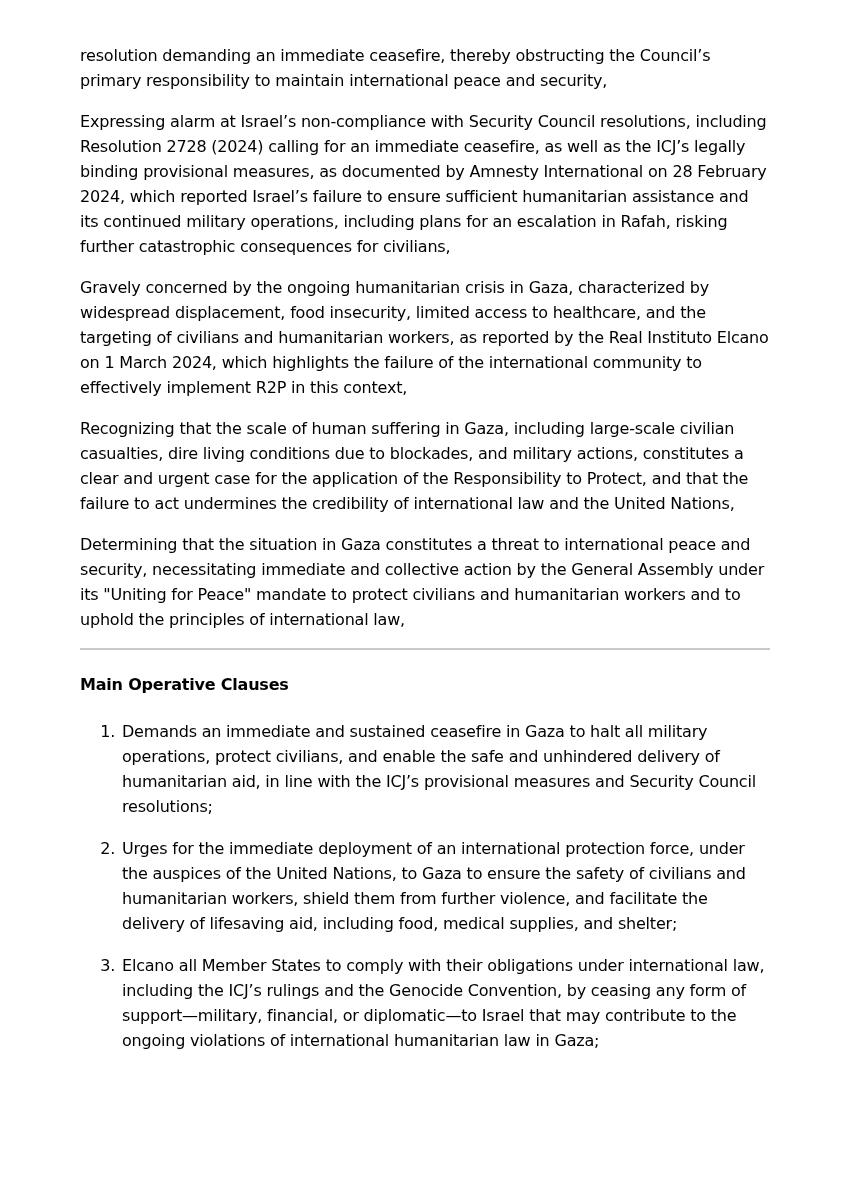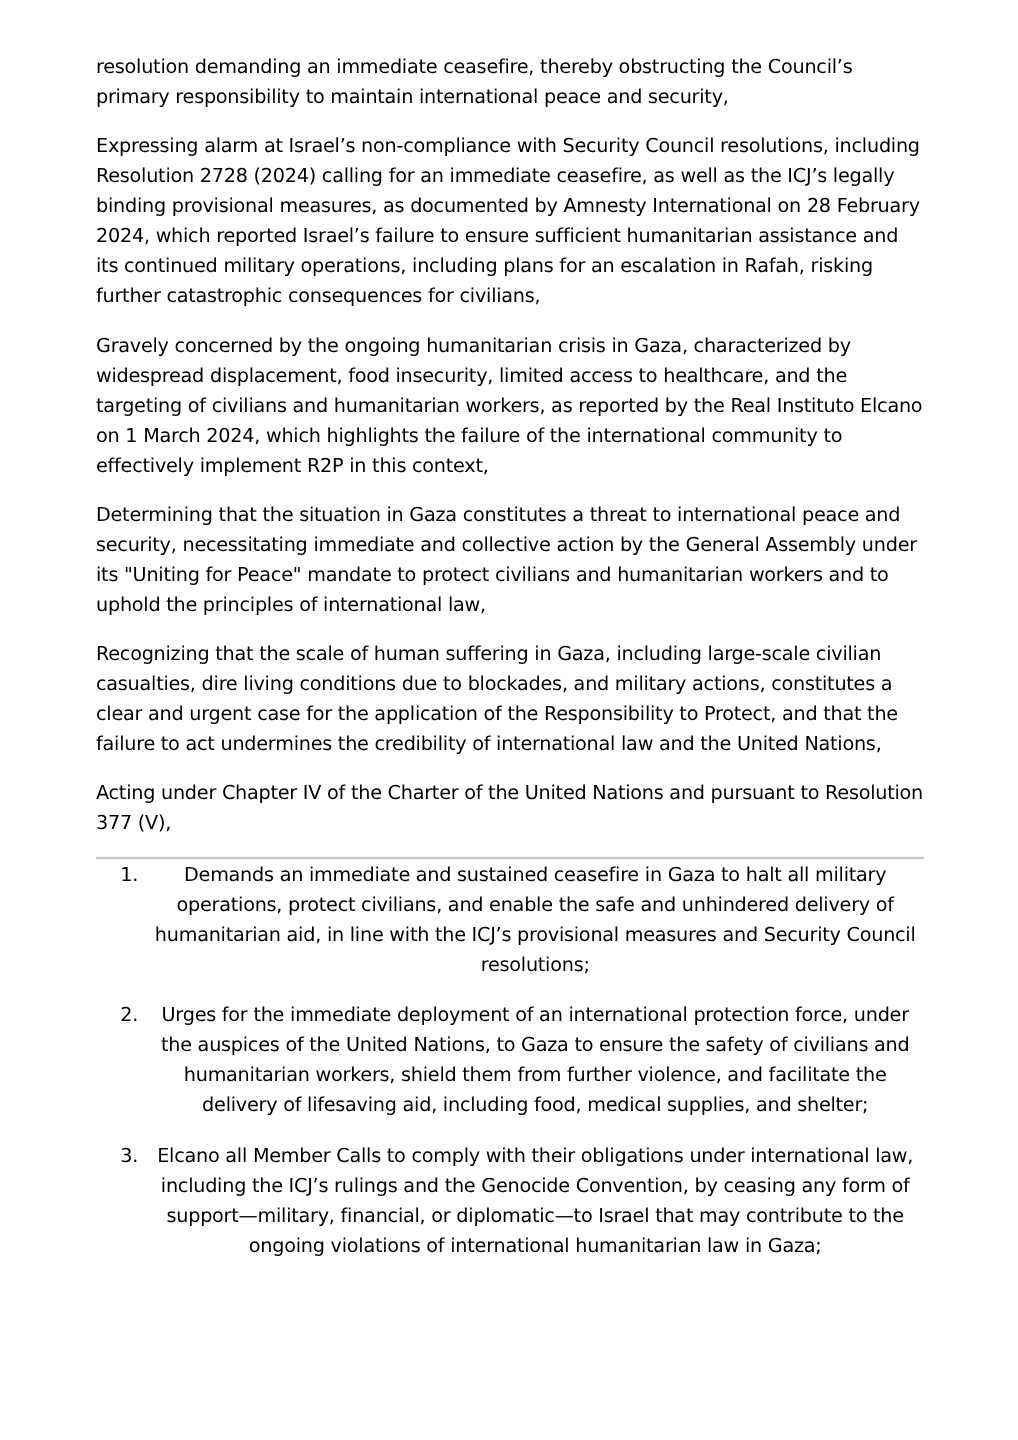--- a/index.html
+++ b/index.html
@@ -35,21 +35,20 @@
   }
   .section-heading {
     font-size: 16px;
     font-weight: 700;
     margin: 22px 0 22px 0;
     line-height: 25px;
   }
   ol.clauses {
     margin: 0;
     padding-left: 40px;
-    text-align: center;
   }
   ol.clauses li {
     margin-bottom: 17px;
     padding-left: 2px;
   }
 </style>
 </head>
 <body>
 
 <div class="page">
@@ -60,39 +59,37 @@
 
   <p class="para">
     <span class="lead">Expressing alarm</span><span> at Israel’s non-compliance with Security Council resolutions, including Resolution 2728 (2024) calling for an immediate ceasefire, as well as the ICJ’s legally binding provisional measures, as documented by Amnesty International on 28 February 2024, which reported Israel’s failure to ensure sufficient humanitarian assistance and its continued military operations, including plans for an escalation in Rafah, risking further catastrophic consequences for civilians,</span>
   </p>
 
   <p class="para">
     <span class="lead">Gravely concerned</span><span> by the ongoing humanitarian crisis in Gaza, characterized by widespread displacement, food insecurity, limited access to healthcare, and the targeting of civilians and humanitarian workers, as reported by the Real Instituto Elcano on 1 March 2024, which highlights the failure of the international community to effectively implement R2P in this context,</span>
   </p>
 
   <p class="para">
-    <span class="lead">Determining</span><span> that the situation in Gaza constitutes a threat to international peace and security, necessitating immediate and collective action by the General Assembly under its "Uniting for Peace" mandate to protect civilians and humanitarian workers and to uphold the principles of international law,</span>
-  </p>
-
-  <p class="para">
     <span class="lead">Recognizing</span><span> that the scale of human suffering in Gaza, including large-scale civilian casualties, dire living conditions due to blockades, and military actions, constitutes a clear and urgent case for the application of the Responsibility to Protect, and that the failure to act undermines the credibility of international law and the United Nations,</span>
   </p>
 
   <p class="para">
-    <span class="lead">Acting</span><span> under Chapter IV of the Charter of the United Nations and pursuant to Resolution 377 (V),</span>
+    <span class="lead">Determining</span><span> that the situation in Gaza constitutes a threat to international peace and security, necessitating immediate and collective action by the General Assembly under its "Uniting for Peace" mandate to protect civilians and humanitarian workers and to uphold the principles of international law,</span>
   </p>
+
 
   <hr class="divider">
 
+  <div class="section-heading">Main Operative Clauses</div>
 
   <ol class="clauses">
     <li>
       <span class="lead">Demands</span><span> an immediate and sustained ceasefire in Gaza to halt all military operations, protect civilians, and enable the safe and unhindered delivery of humanitarian aid, in line with the ICJ’s provisional measures and Security Council resolutions;</span>
     </li>
     <li>
       <span class="lead">Urges for</span><span> the immediate deployment of an international protection force, under the auspices of the United Nations, to Gaza to ensure the safety of civilians and humanitarian workers, shield them from further violence, and facilitate the delivery of lifesaving aid, including food, medical supplies, and shelter;</span>
     </li>
     <li>
-      <span class="lead">Elcano</span><span> all Member Calls to comply with their obligations under international law, including the ICJ’s rulings and the Genocide Convention, by ceasing any form of support—military, financial, or diplomatic—to Israel that may contribute to the ongoing violations of international humanitarian law in Gaza;</span>
+      <span class="lead">Elcano</span><span> all Member States to comply with their obligations under international law, including the ICJ’s rulings and the Genocide Convention, by ceasing any form of support—military, financial, or diplomatic—to Israel that may contribute to the ongoing violations of international humanitarian law in Gaza;</span>
     </li>
   </ol>
 
 </div>
 
 </body></html>

